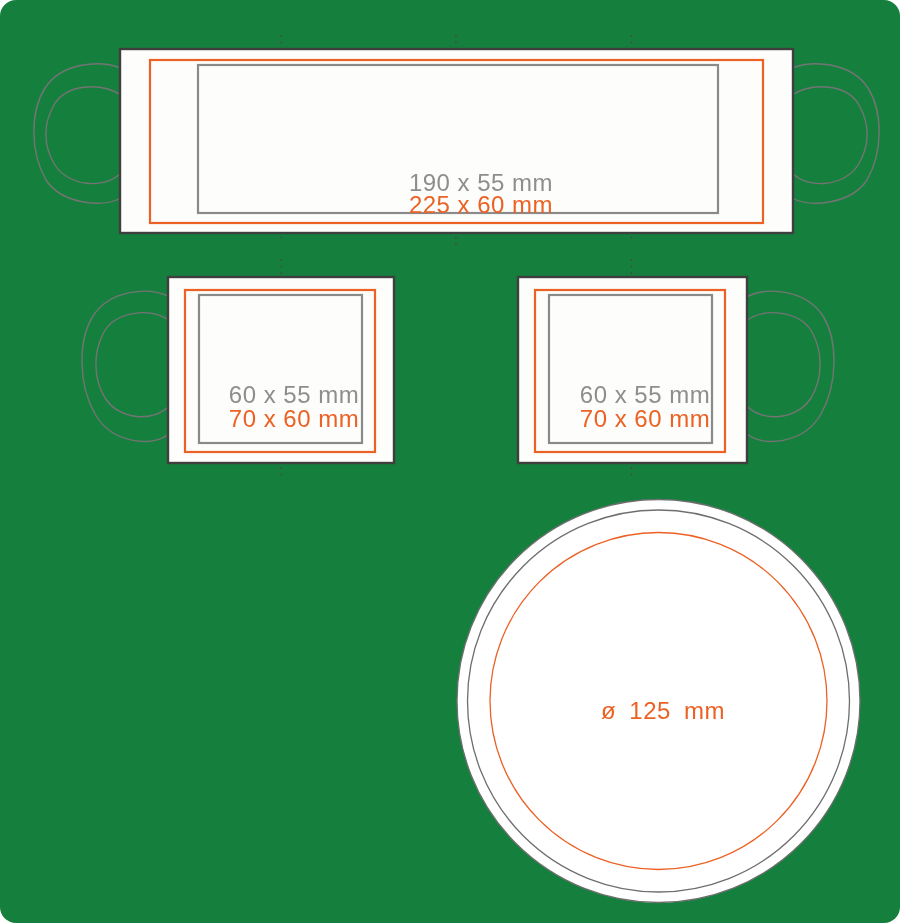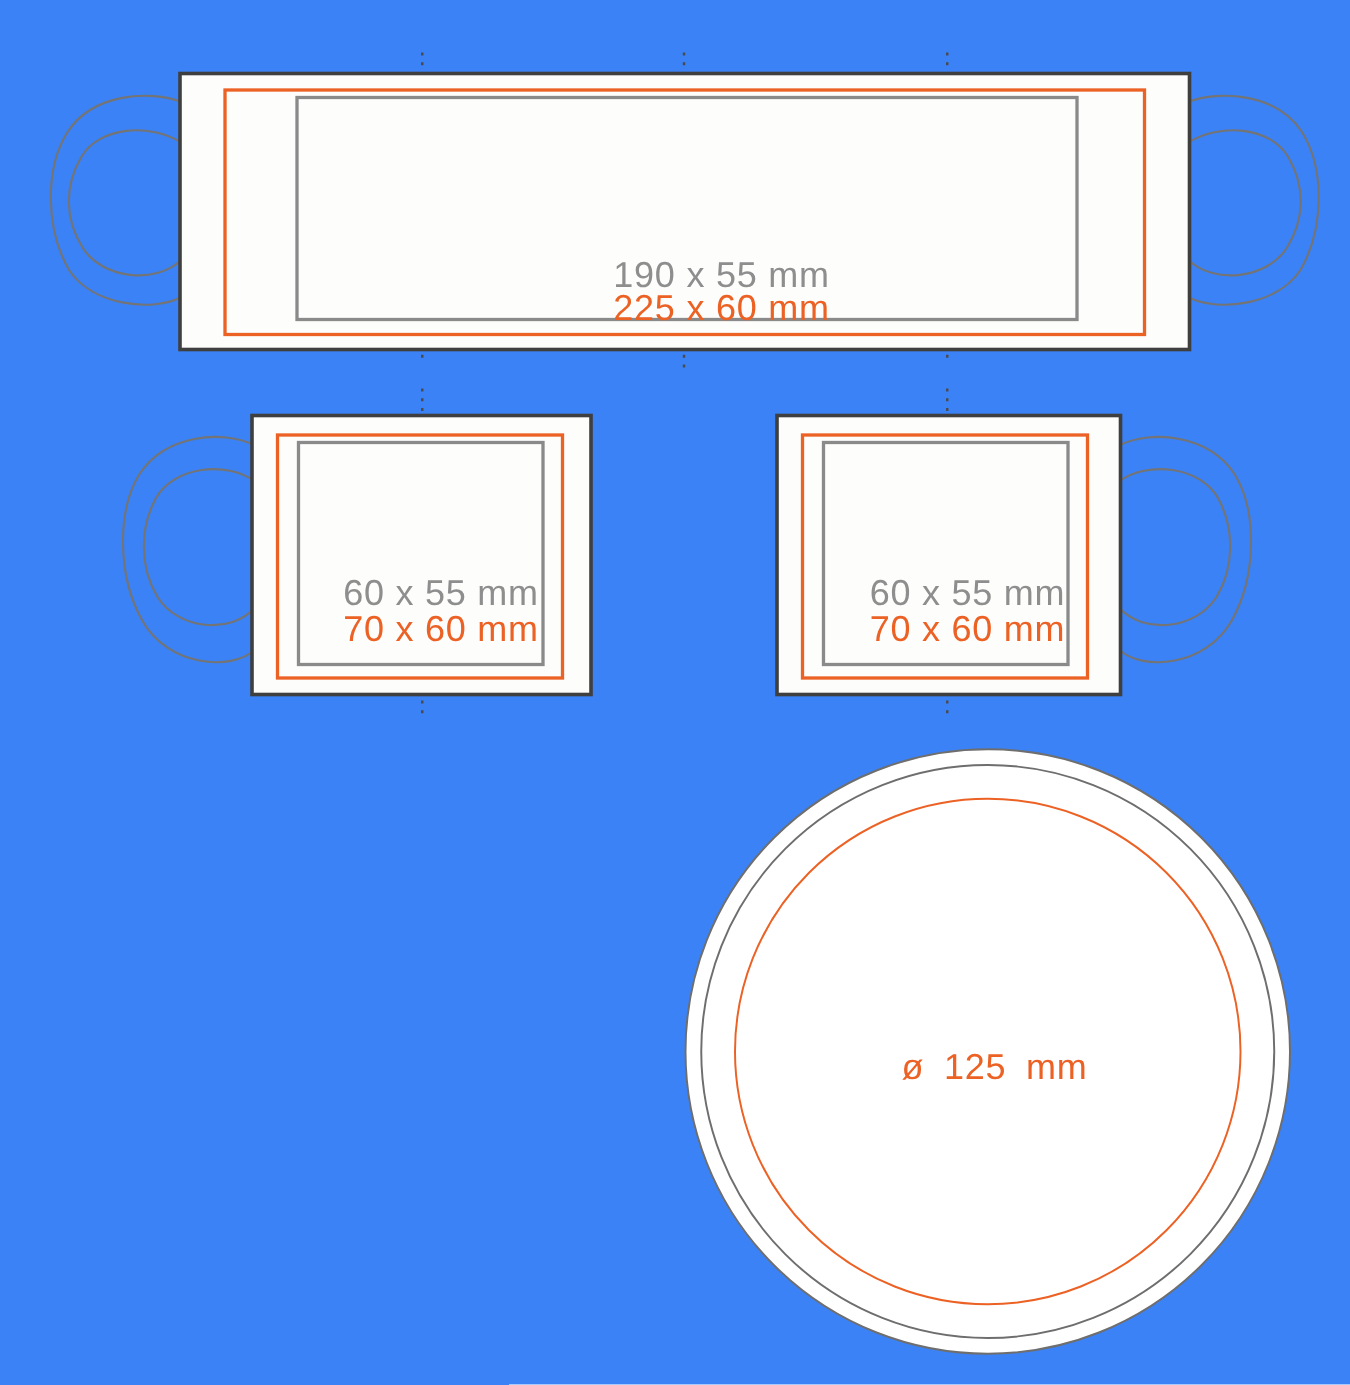--- a/index.html
+++ b/index.html
@@ -5,22 +5,23 @@
   html, body {
     margin: 0;
     padding: 0;
     background: #ffffff;
     font-family: "Liberation Sans", sans-serif;
   }
   .stage {
     position: relative;
     width: 900px;
     height: 923px;
-    background: #3b82f6;
+    background: #15803d;
     overflow: hidden;
+    border-radius: 16px;
   }
   svg { display: block; }
 
   .body-rect   { fill: #FDFDFC; stroke: #3F3F3F; stroke-width: 2.4; }
   .orange-rect { fill: none;    stroke: #EC6124; stroke-width: 2.2; }
   .gray-rect   { fill: none;    stroke: #8A8A8A; stroke-width: 2.2; }
   .handle      { fill: none;    stroke: #747474; stroke-width: 1.4; }
   .guide       { stroke: #4A4A4A; stroke-width: 1.6; stroke-dasharray: 2 4.5; fill: none; }
   .ring-gray   { fill: none; stroke: #6E6E6E; stroke-width: 1.3; }
   .ring-orange { fill: none; stroke: #EC6124; stroke-width: 1.3; }

